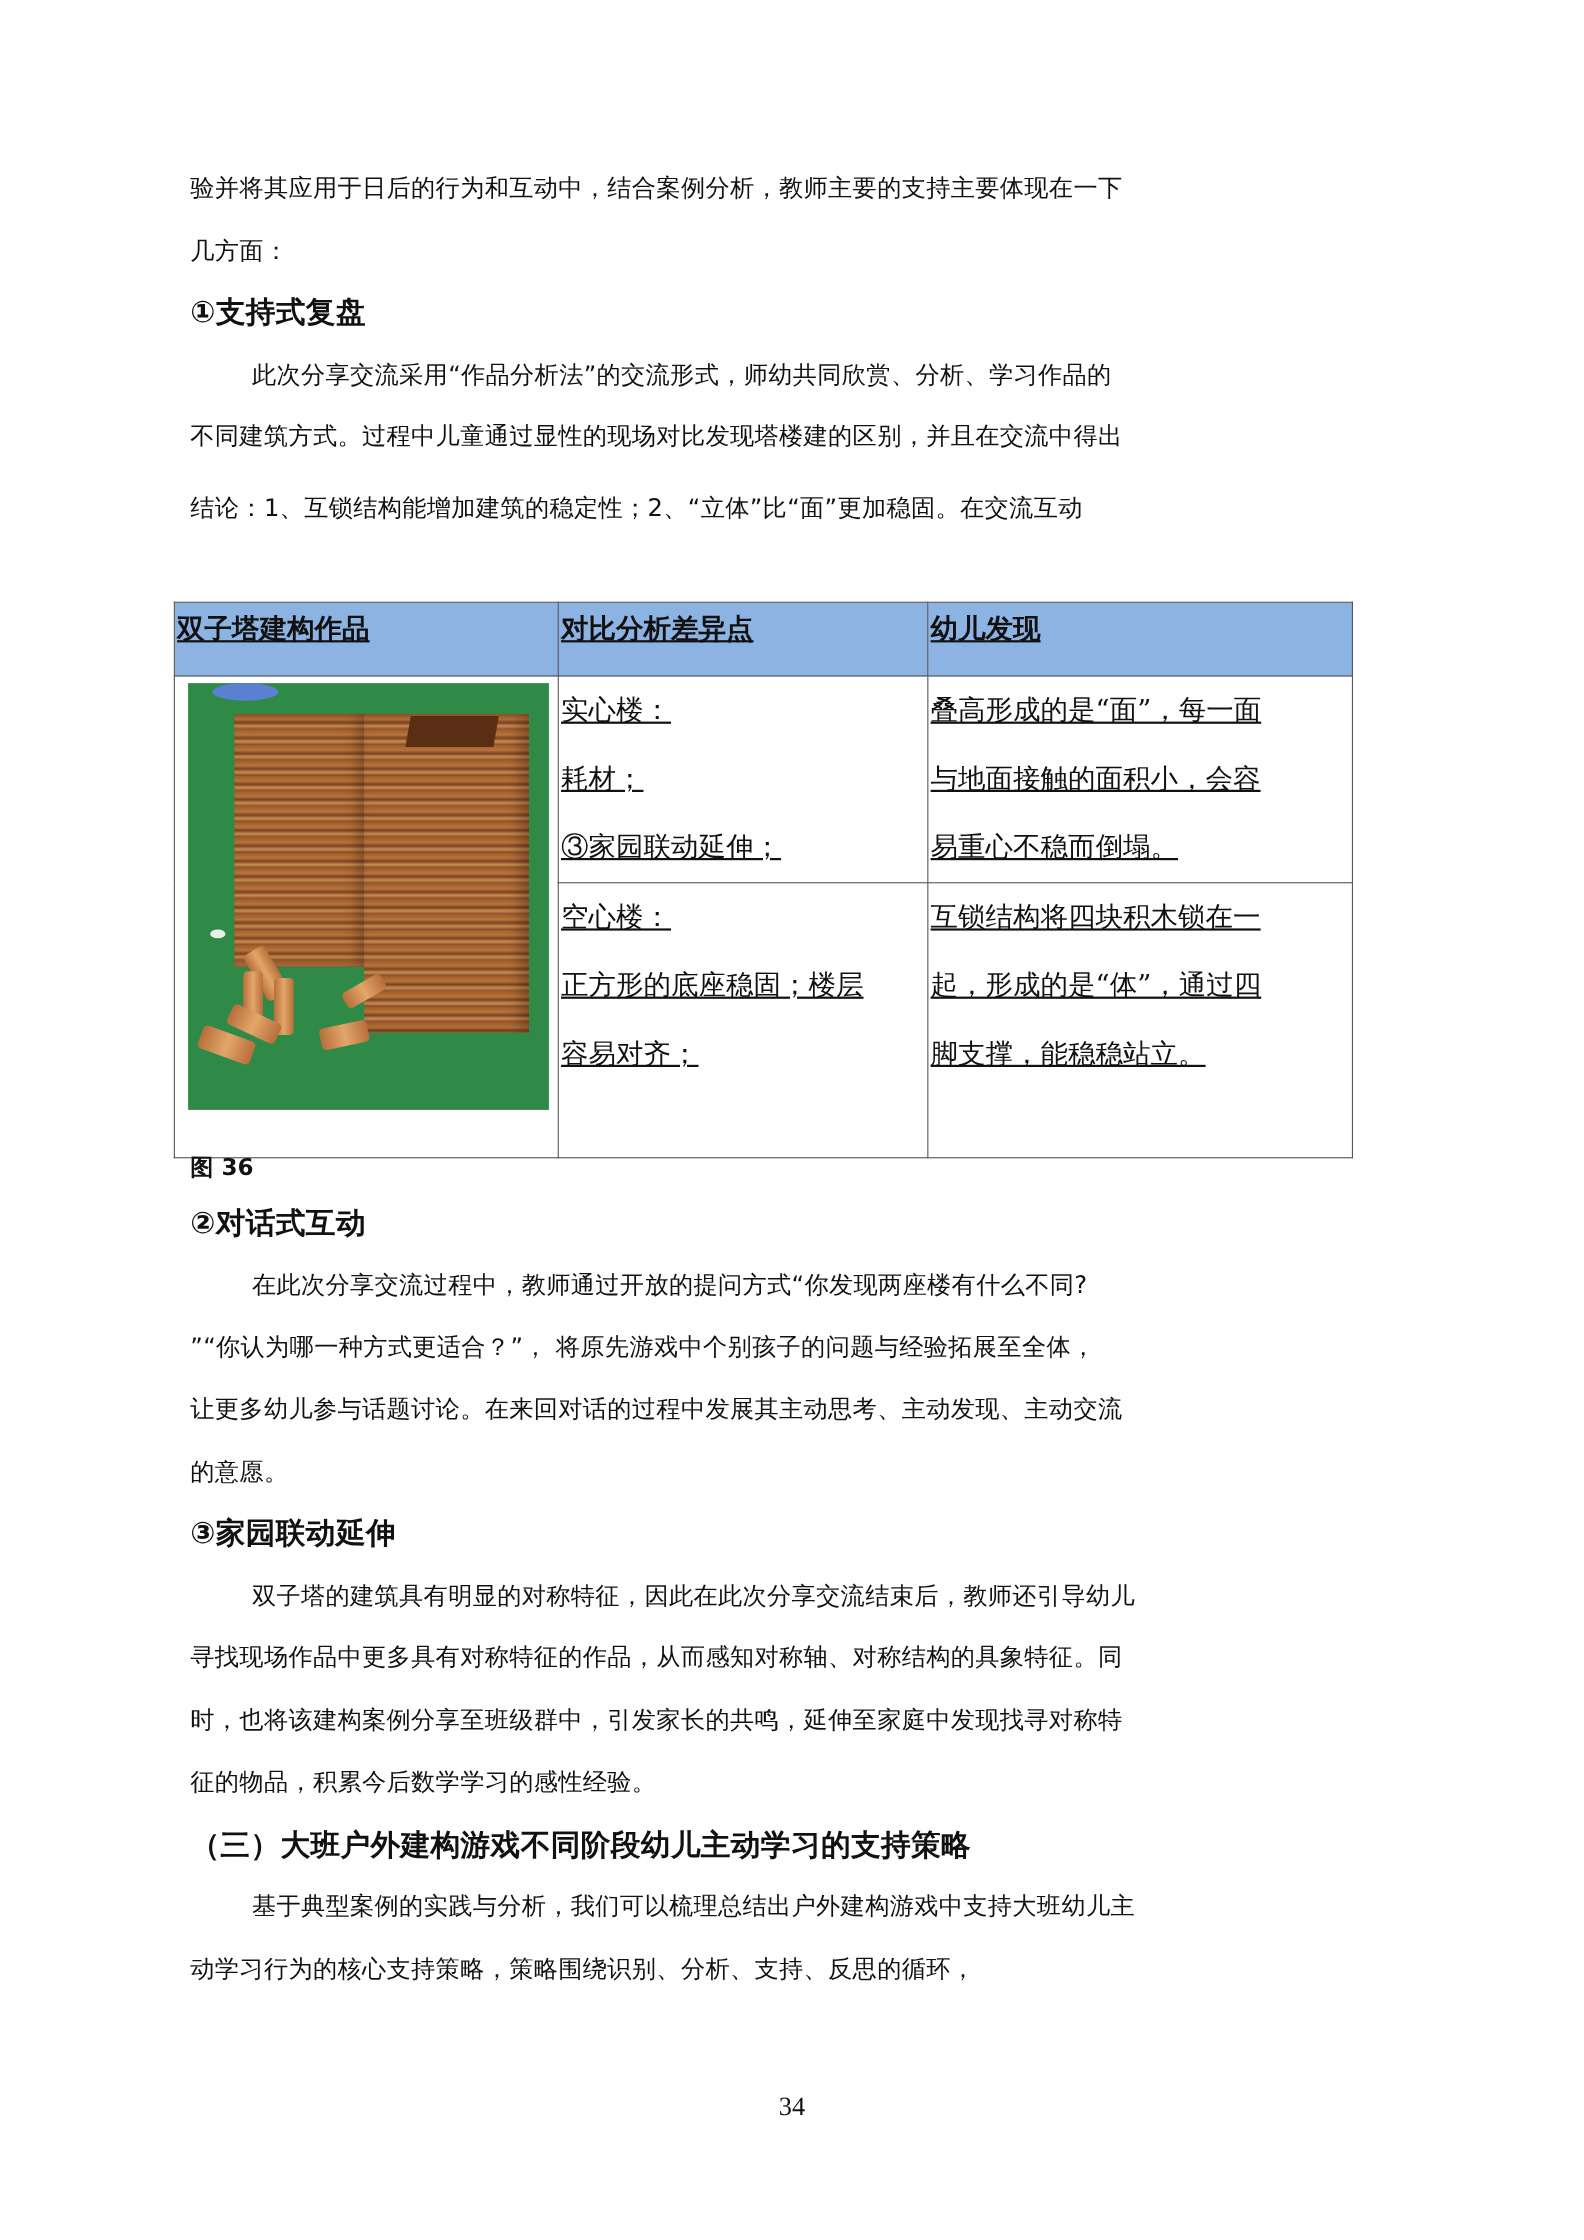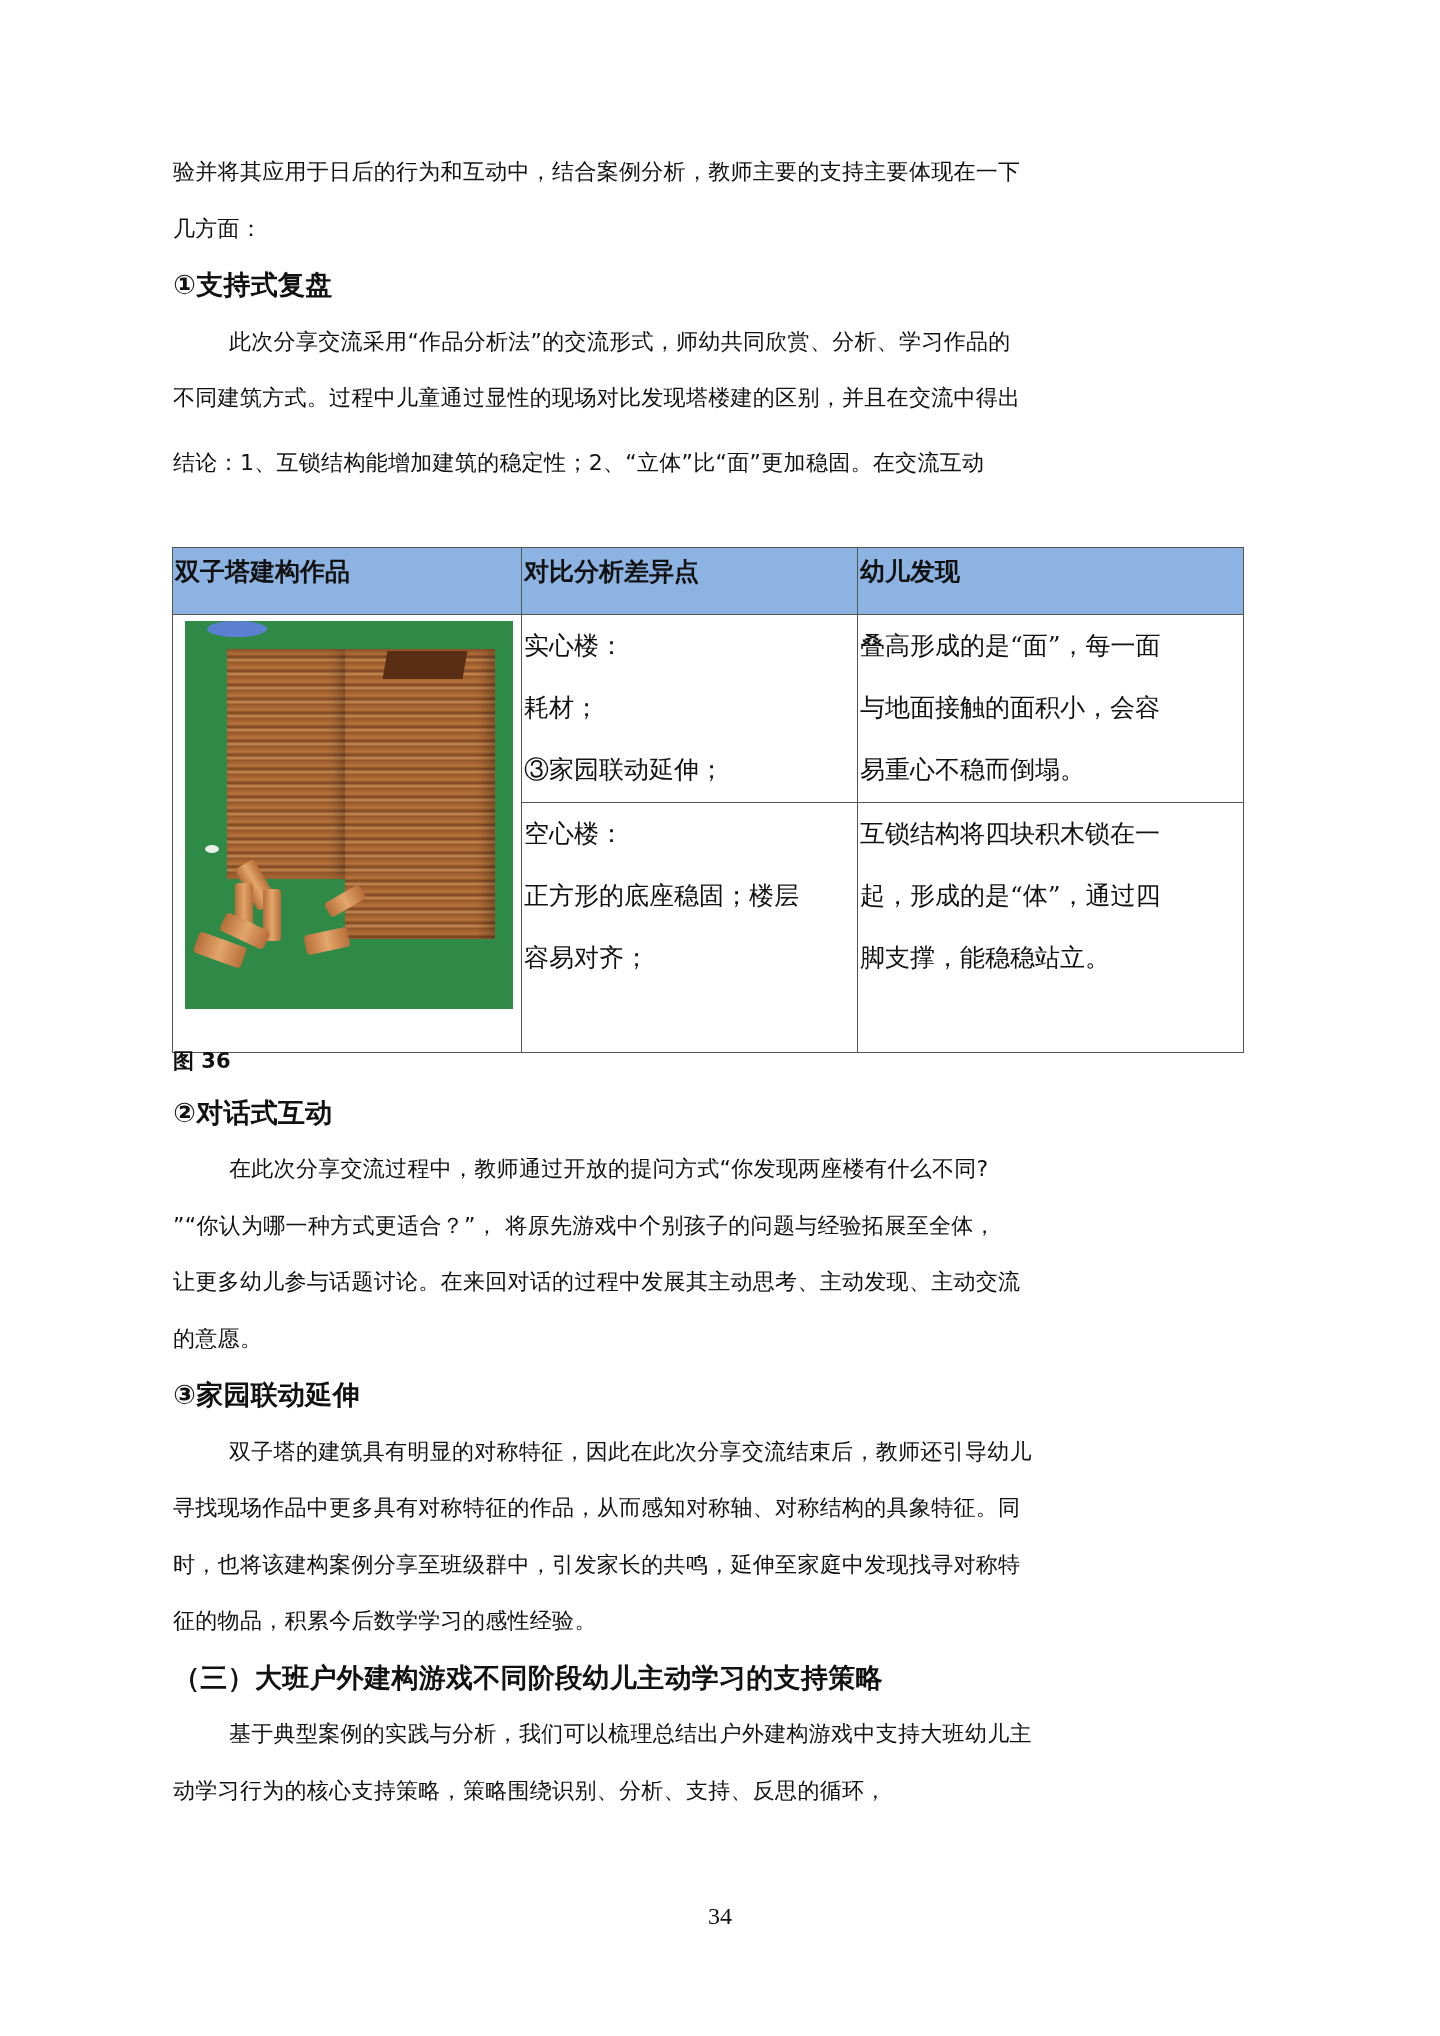--- a/index.html
+++ b/index.html
@@ -37,25 +37,26 @@
     }
     .caption {
       position: absolute;
       left: 173px;
       font-size: 21px;
       font-weight: bold;
       line-height: 26px;
     }
     table.cmp {
       position: absolute;
-      left: 172px;
+      left: 158px;
       top: 547px;
       width: 1071px;
       border-collapse: collapse;
       table-layout: fixed;
+      text-decoration: underline;
     }
     table.cmp td, table.cmp th {
       border: 1.5px solid #555555;
       vertical-align: top;
       padding: 0 2px;
       font-family: "DejaVu Serif", serif;
       font-size: 25px;
       line-height: 62px;
       text-align: left;
       font-weight: normal;

